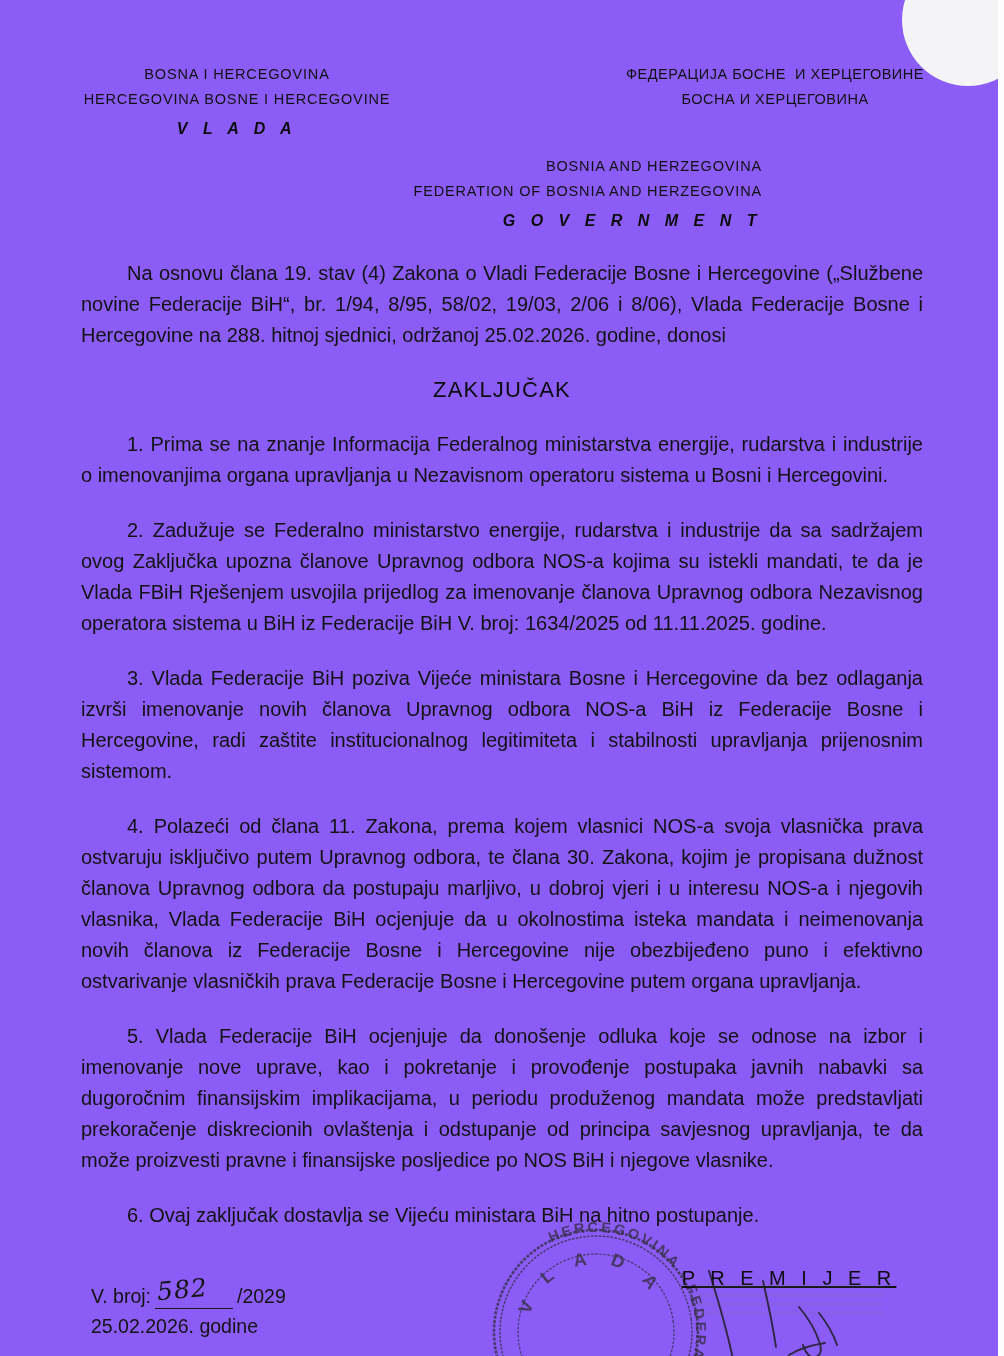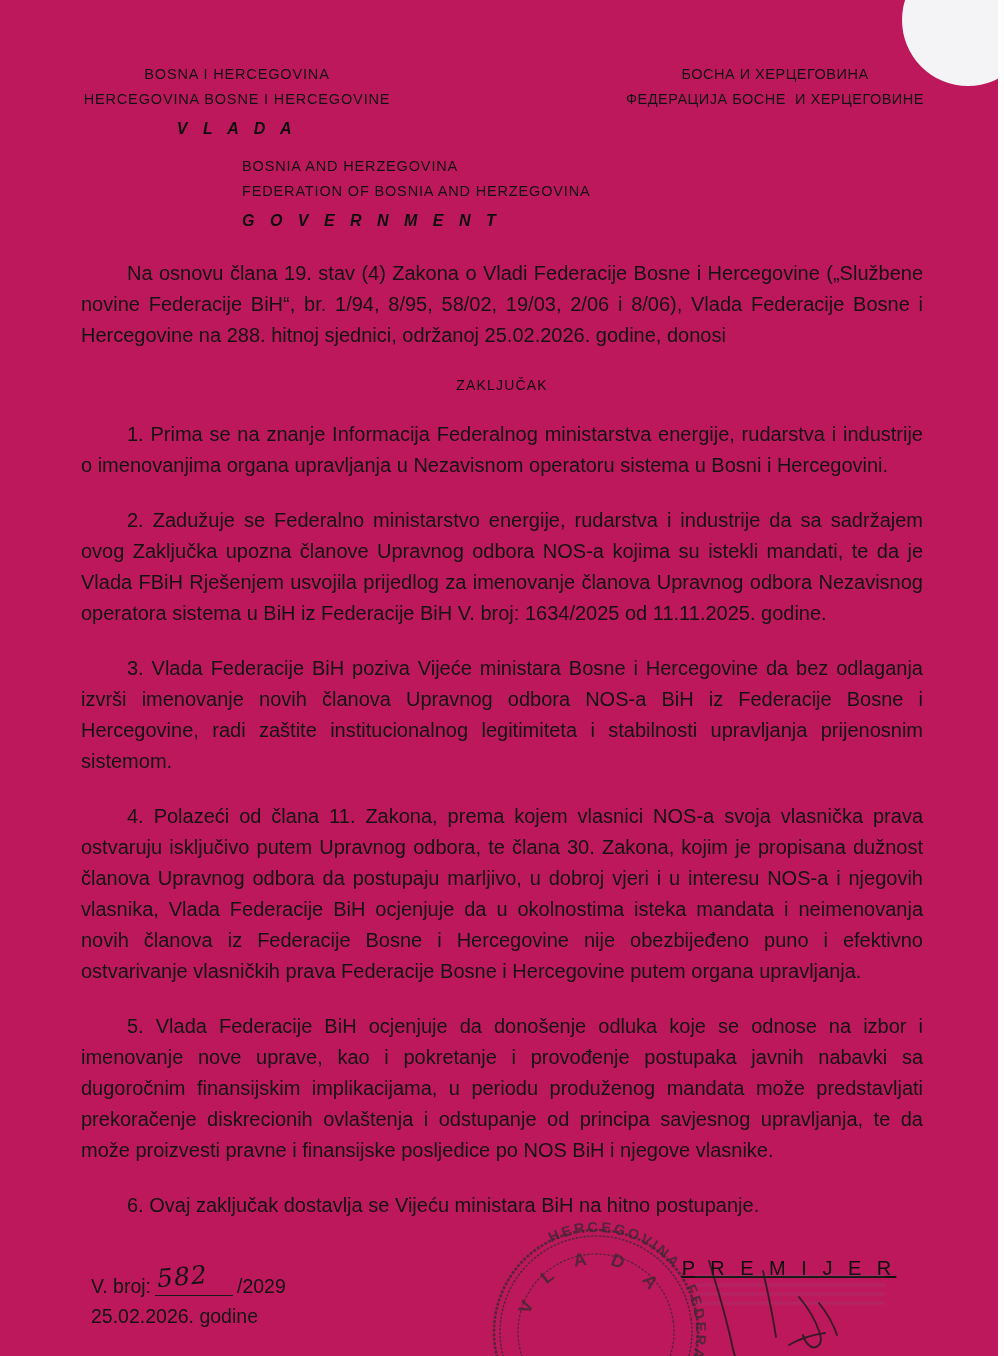--- a/index.html
+++ b/index.html
@@ -9,21 +9,21 @@
   }
   body {
     font-family: "Liberation Sans", sans-serif;
     color: #111111;
     -webkit-font-smoothing: antialiased;
   }
   #page {
     position: relative;
     width: 1004px;
     height: 1356px;
-    background: #be185d;
+    background: #8b5cf6;
     overflow: hidden;
   }
 
   
   .scan-corner {
     position: absolute;
     top: -46px;
     right: -30px;
     width: 132px;
     height: 132px;
@@ -53,21 +53,21 @@
     align-items: flex-start;
   }
   .hdr-block {
     text-align: center;
   }
   .hdr-left  { width: 430px; margin-left: 22px; }
   .hdr-right { width: 430px; margin-right: 14px; }
   .hdr-center {
     width: 520px;
     margin: 10px auto 0 auto;
-    text-align: left;
+    text-align: right;
   }
   .hdr-line {
     font-size: 14.5px;
     letter-spacing: 0.85px;
     line-height: 25px;
     white-space: pre;
     color: #121212;
   }
   .hdr-line.cyr { letter-spacing: 0.5px; }
   .hdr-org {
@@ -94,21 +94,21 @@
     text-align: justify;
     text-justify: inter-word;
     text-indent: 46px;
     margin: 0 0 24px 0;
     color: #131313;
   }
   .para.tight { margin-bottom: 22px; }
   .para.short { text-align: left; }
 
   .doc-title {
-    font-size: 14px;
+    font-size: 22px;
     letter-spacing: 1.2px;
     text-align: center;
     margin: 26px 0 26px 0;
     color: #0d0d0d;
   }
 
   
   .footer {
     position: relative;
     z-index: 2;
@@ -121,21 +121,21 @@
     position: absolute;
     left: 10px;
     top: 22px;
     font-size: 19.5px;
     line-height: 30px;
     color: #131313;
   }
   .vbroj-line {
     white-space: nowrap;
     display: flex;
-    align-items: flex-start;
+    align-items: center;
   }
   .vbroj-fill {
     display: inline-block;
     position: relative;
     width: 78px;
     border-bottom: 1.6px solid #1a1a1a;
     height: 24px;
     margin: 0 4px;
   }
   .handwrite {
@@ -214,22 +214,22 @@
   <div class="header">
     <div class="header-row">
 
       <div class="hdr-block hdr-left">
         <div class="hdr-line">BOSNA I HERCEGOVINA</div>
         <div class="hdr-line">HERCEGOVINA BOSNE I HERCEGOVINE</div>
         <div class="hdr-org">V L A D A</div>
       </div>
 
       <div class="hdr-block hdr-right">
+        <div class="hdr-line cyr">ФЕДЕРАЦИЈА БОСНЕ  И ХЕРЦЕГОВИНЕ</div>
         <div class="hdr-line cyr">БОСНА И ХЕРЦЕГОВИНА</div>
-        <div class="hdr-line cyr">ФЕДЕРАЦИЈА БОСНЕ  И ХЕРЦЕГОВИНЕ</div>
       </div>
 
     </div>
 
     <div class="hdr-block hdr-center">
       <div class="hdr-line">BOSNIA AND HERZEGOVINA</div>
       <div class="hdr-line">FEDERATION OF BOSNIA AND HERZEGOVINA</div>
       <div class="hdr-org">G O V E R N M E N T</div>
     </div>
   </div>

